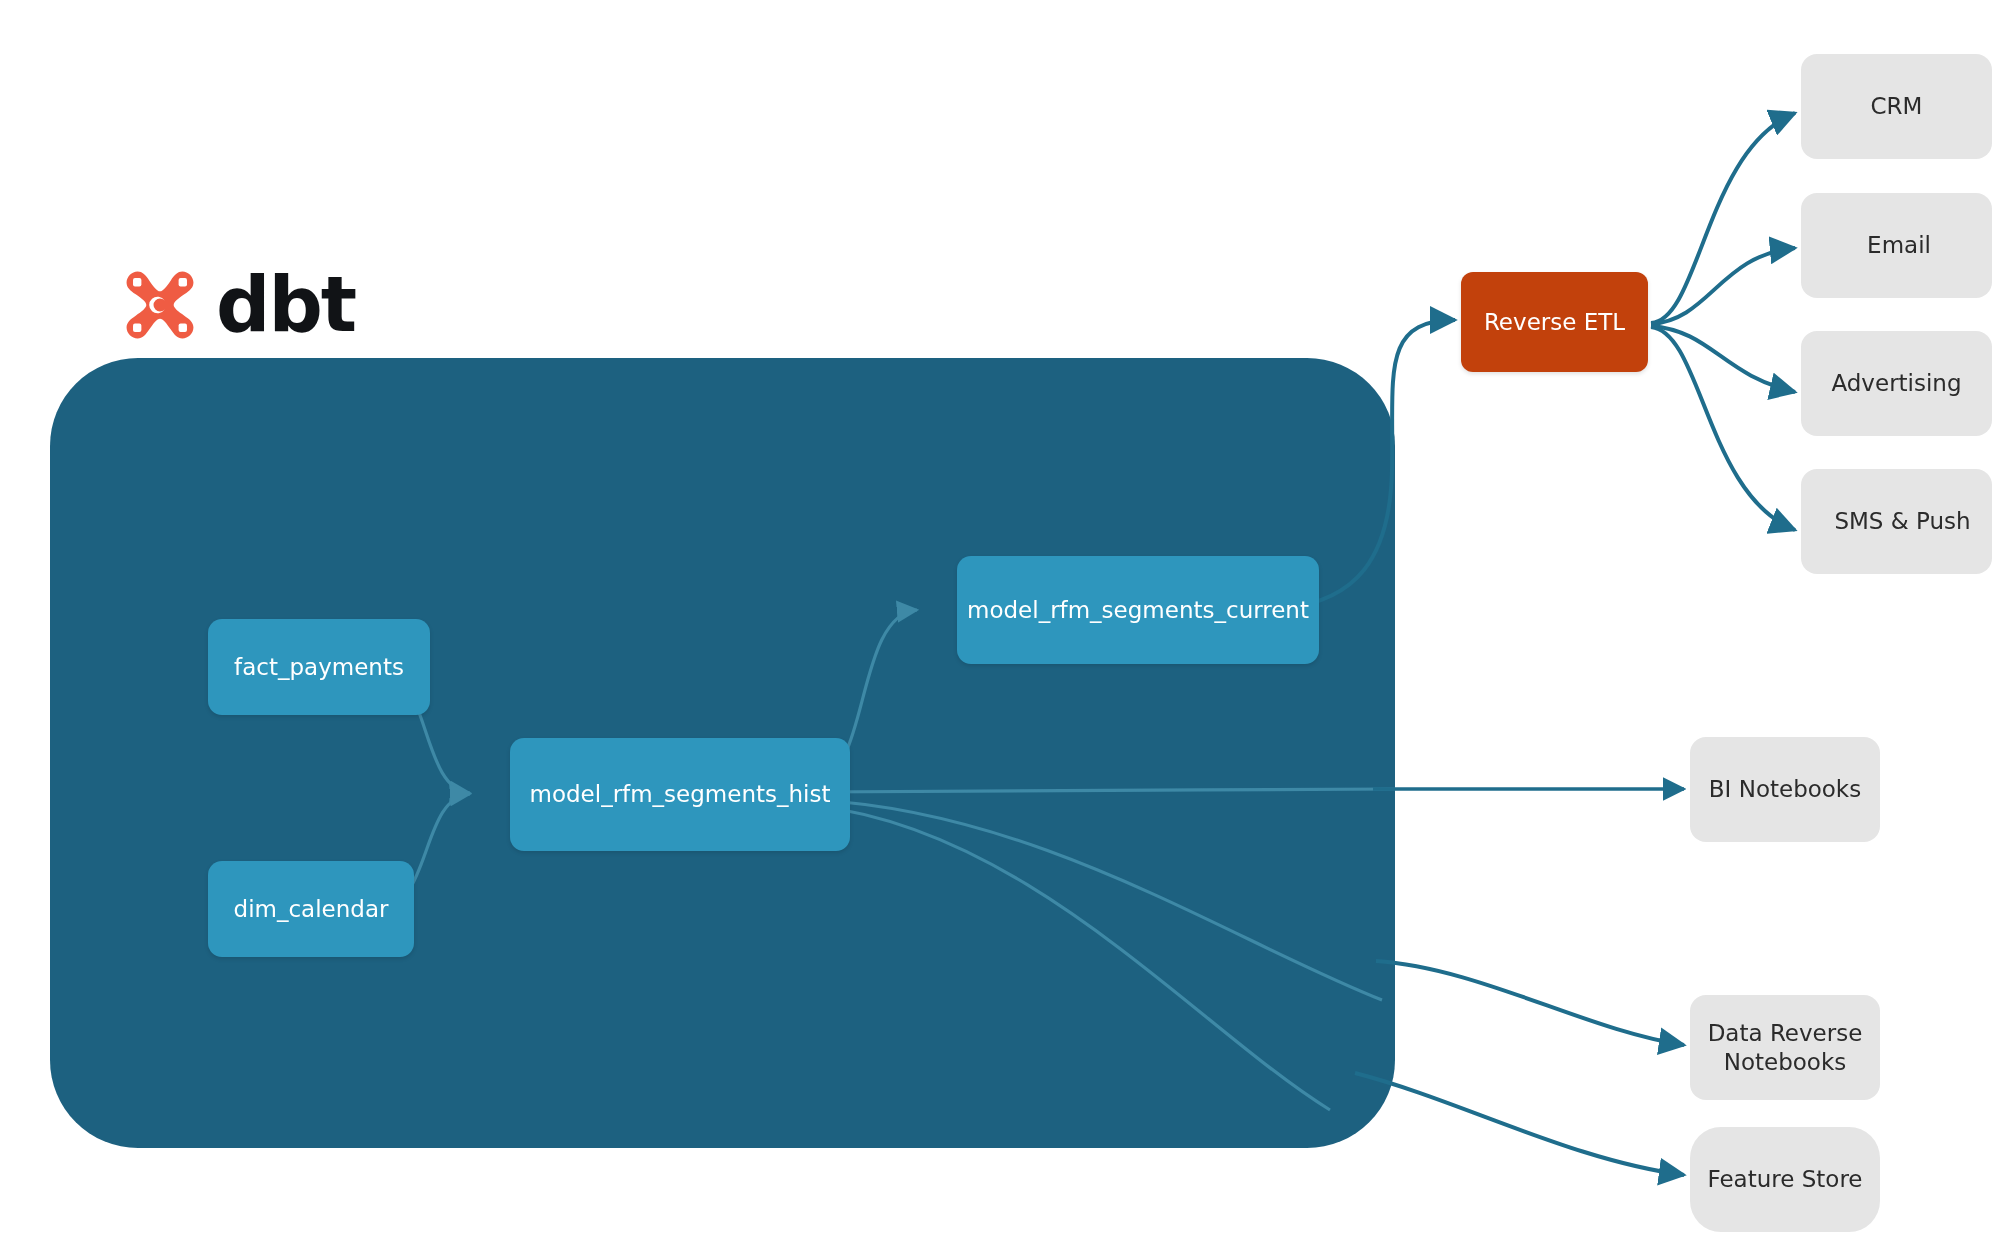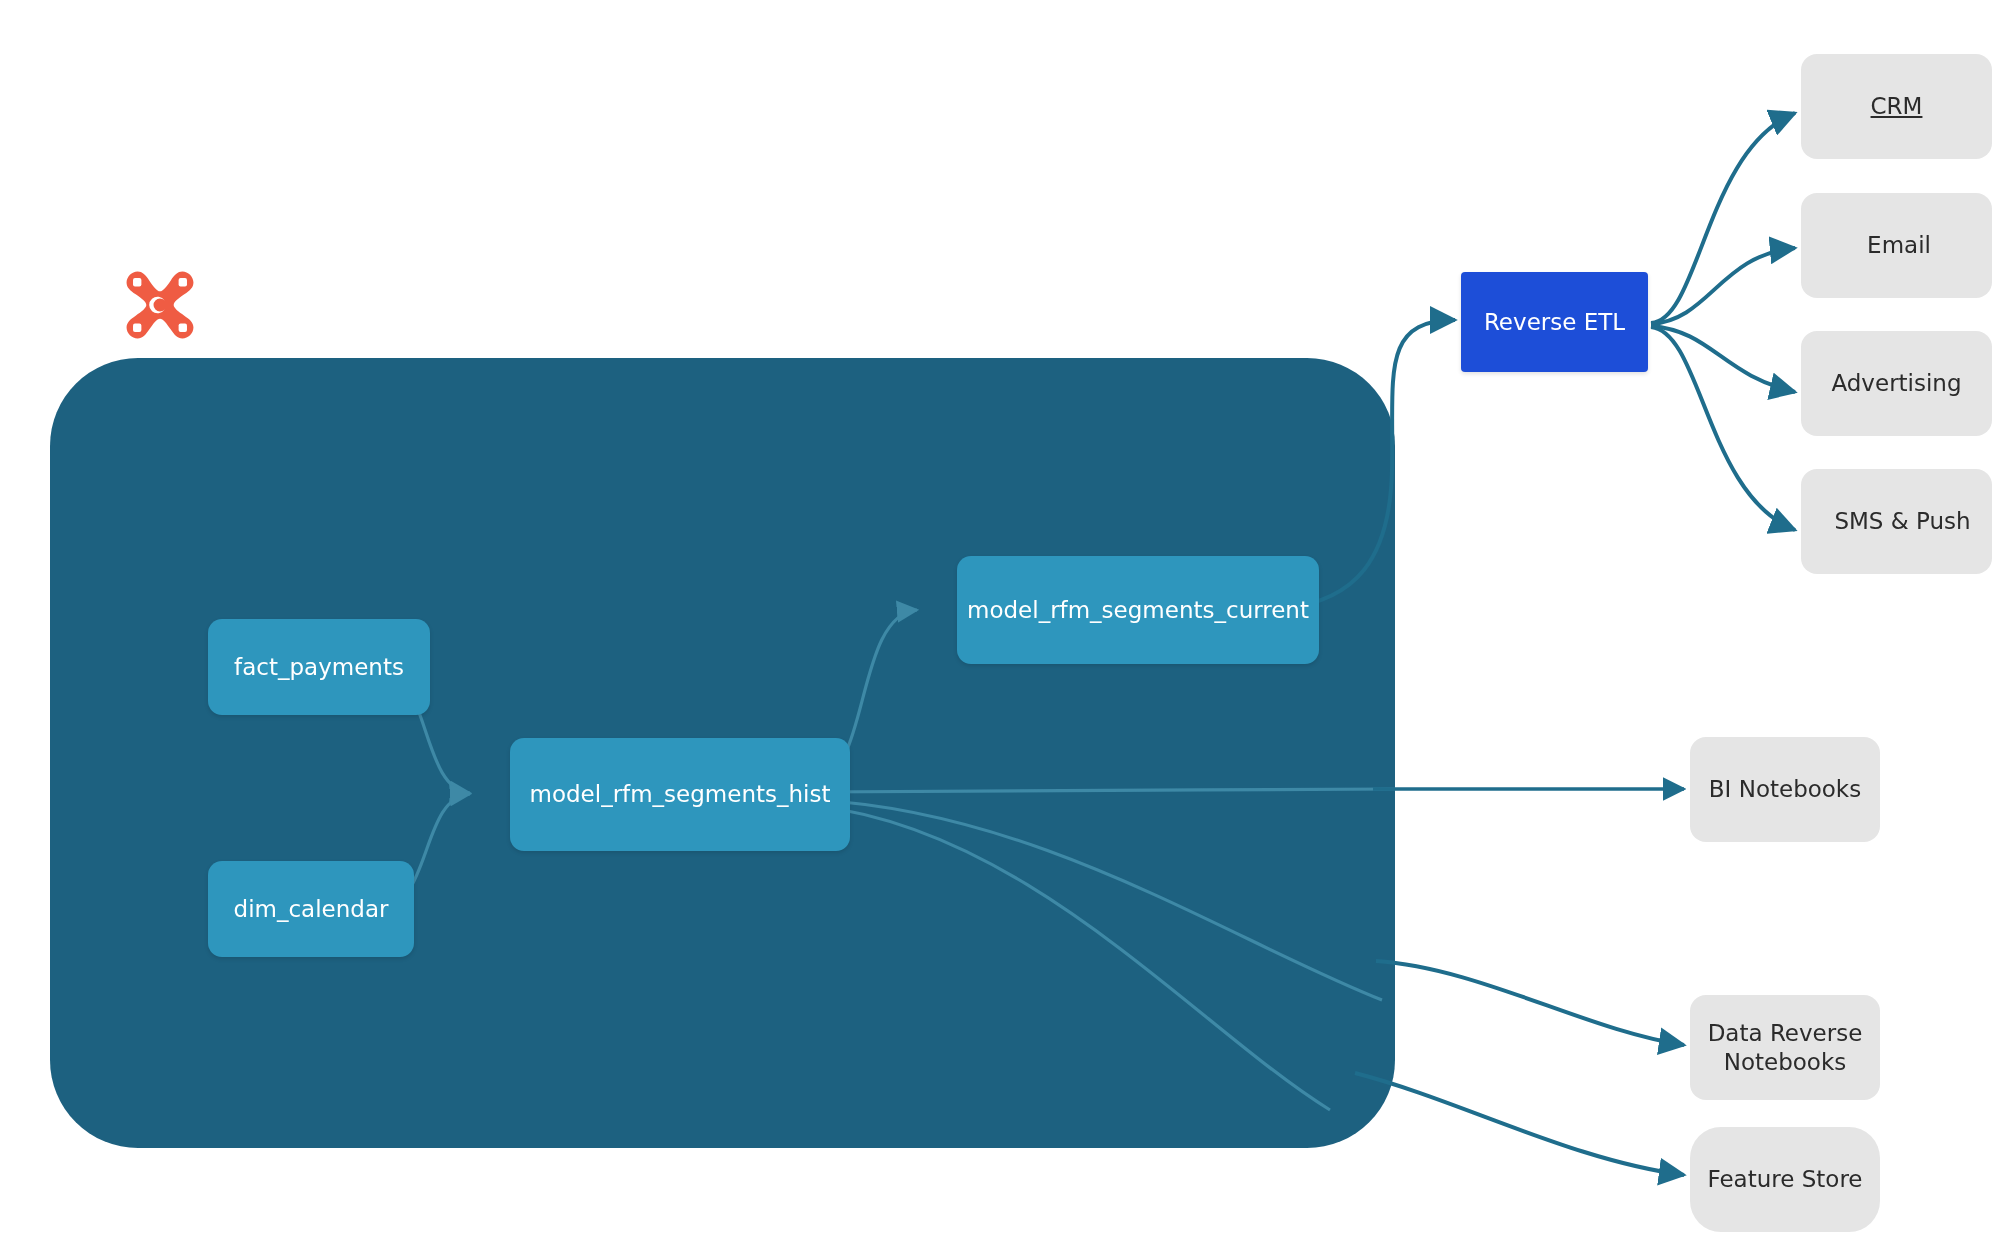--- a/index.html
+++ b/index.html
@@ -62,41 +62,41 @@
     padding: 6px 14px;
   }
   .node-model {
     background: #2e96bd;
     color: #ffffff;
     font-size: 23px;
     box-shadow: 0 2px 4px rgba(0,0,0,0.12);
     margin-left: 36px;
   }
   .node-green {
-    background: #1d4ed8;
+    background: #c2410c;
     color: #ffffff;
     font-size: 23px;
-    border-radius: 4px;
+    border-radius: 12px;
     box-shadow: 0 2px 4px rgba(0,0,0,0.12);
   }
   .node-gray {
     background: #e5e5e5;
     color: #2b2b2b;
     font-size: 23px;
     border-radius: 16px;
   }
 
   
   #node-fact-payments      { left: 172px;  top: 619px;  width: 222px; height: 96px;  }
   #node-dim-calendar       { left: 172px;  top: 861px;  width: 206px; height: 96px;  }
   #node-hist               { left: 474px;  top: 738px;  width: 340px; height: 113px; }
   #node-current            { left: 921px;  top: 556px;  width: 362px; height: 108px; }
   #node-reverse-etl        { left: 1461px; top: 272px;  width: 187px; height: 100px; }
 
-  #dest-crm                { left: 1801px; top: 54px;   width: 191px; height: 105px; text-decoration: underline; }
+  #dest-crm                { left: 1801px; top: 54px;   width: 191px; height: 105px; }
   #dest-email              { left: 1801px; top: 193px;  width: 191px; height: 105px; padding-left: 19px; }
   #dest-advertising        { left: 1801px; top: 331px;  width: 191px; height: 105px; }
   #dest-sms-push           { left: 1801px; top: 469px;  width: 191px; height: 105px; padding-left: 26px; }
   #dest-bi-dashboards      { left: 1690px; top: 737px;  width: 190px; height: 105px; }
   #dest-ds-notebooks       { left: 1690px; top: 995px;  width: 190px; height: 105px; }
   #dest-feature-store      { left: 1690px; top: 1127px; width: 190px; height: 105px; border-radius: 31px; }
 </style>
 </head>
 <body>
 
@@ -146,20 +146,21 @@
              C46 68 41.5 74 36 82 C31 89.5 27 94 20.5 94
              C13 94 6 87 6 79.5 C6 73 10.5 69 18 64
              C26 58.5 32 54 32 50 C32 46 26 41.5 18 36
              C10.5 31 6 27 6 20.5 C6 13 13 6 20.5 6 Z" fill="#ef5c43"></path>
     <rect x="14.5" y="14.5" width="11" height="11" rx="2.6" fill="#ffffff"></rect>
     <rect x="74.5" y="14.5" width="11" height="11" rx="2.6" fill="#ffffff"></rect>
     <rect x="14.5" y="74.5" width="11" height="11" rx="2.6" fill="#ffffff"></rect>
     <rect x="74.5" y="74.5" width="11" height="11" rx="2.6" fill="#ffffff"></rect>
     <path d="M56 44 A 11 11 0 1 0 56 56 A 8.5 8.5 0 1 1 56 44 Z" fill="#ffffff"></path>
   </svg>
+  <span class="dbt-word">dbt</span>
 </div>
 
 <div class="node node-model" id="node-fact-payments">
   <span>fact_payments</span>
 </div>
 
 <div class="node node-model" id="node-dim-calendar">
   <span>dim_calendar</span>
 </div>
 

